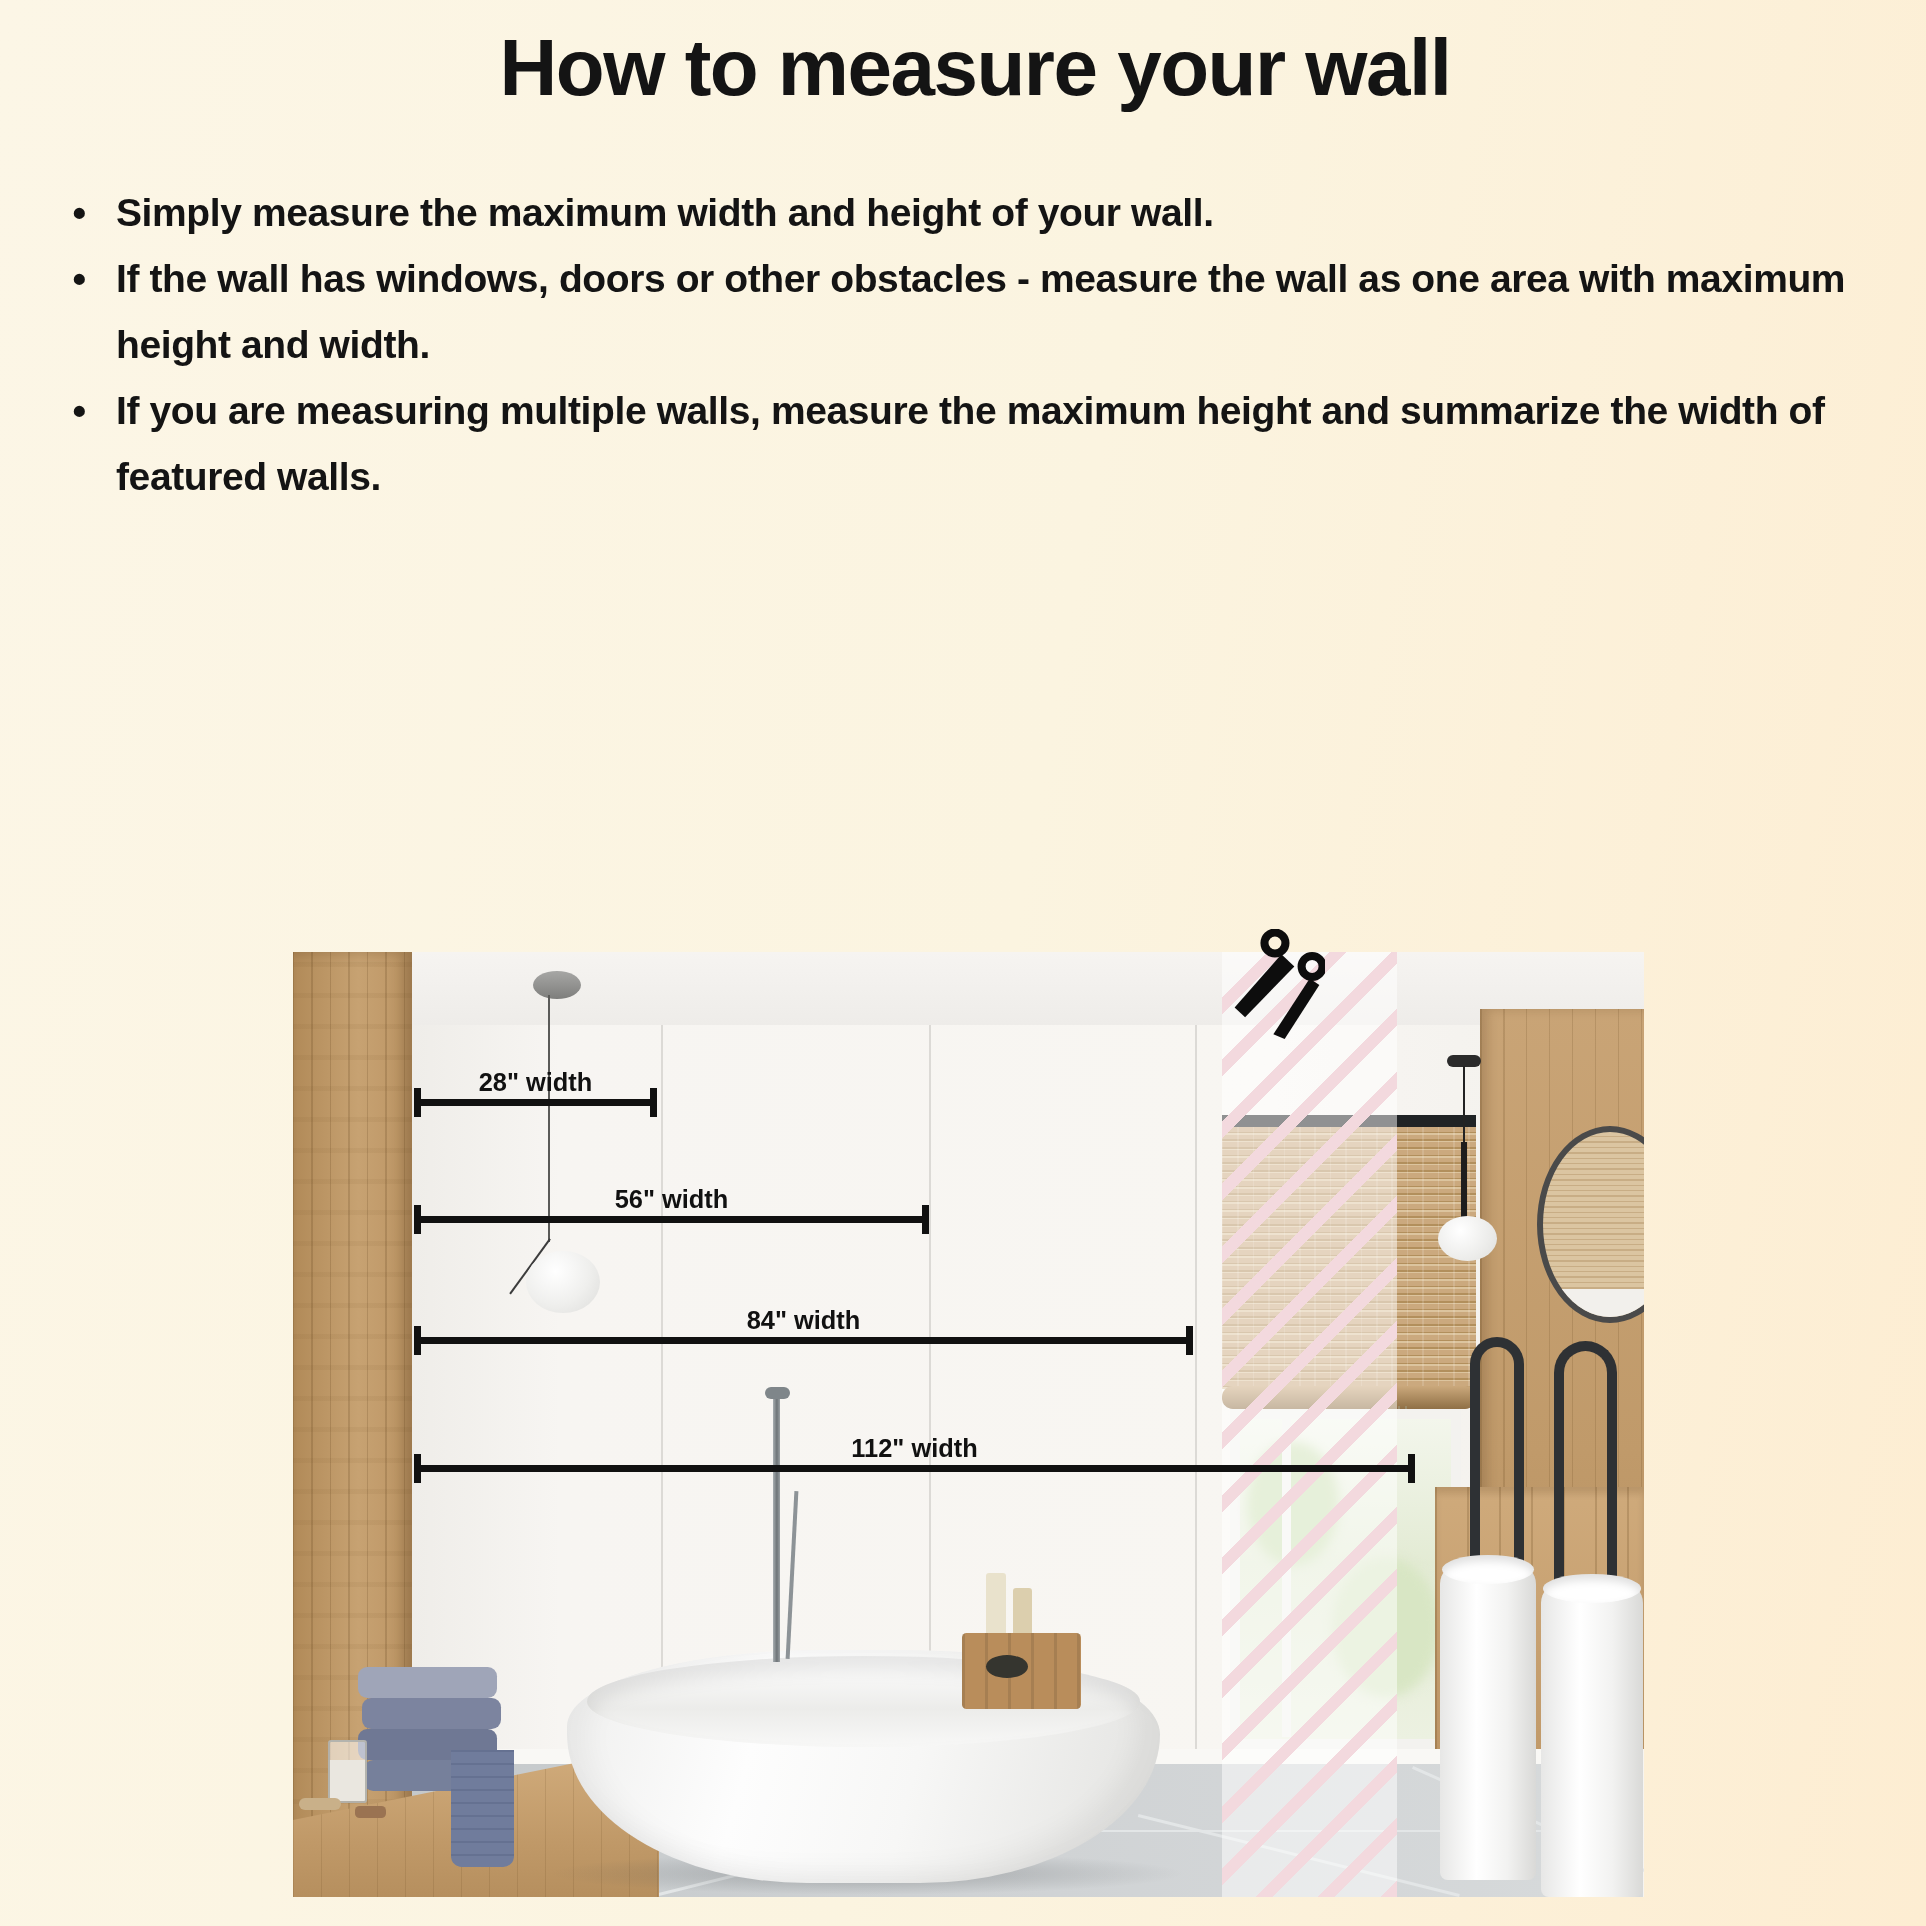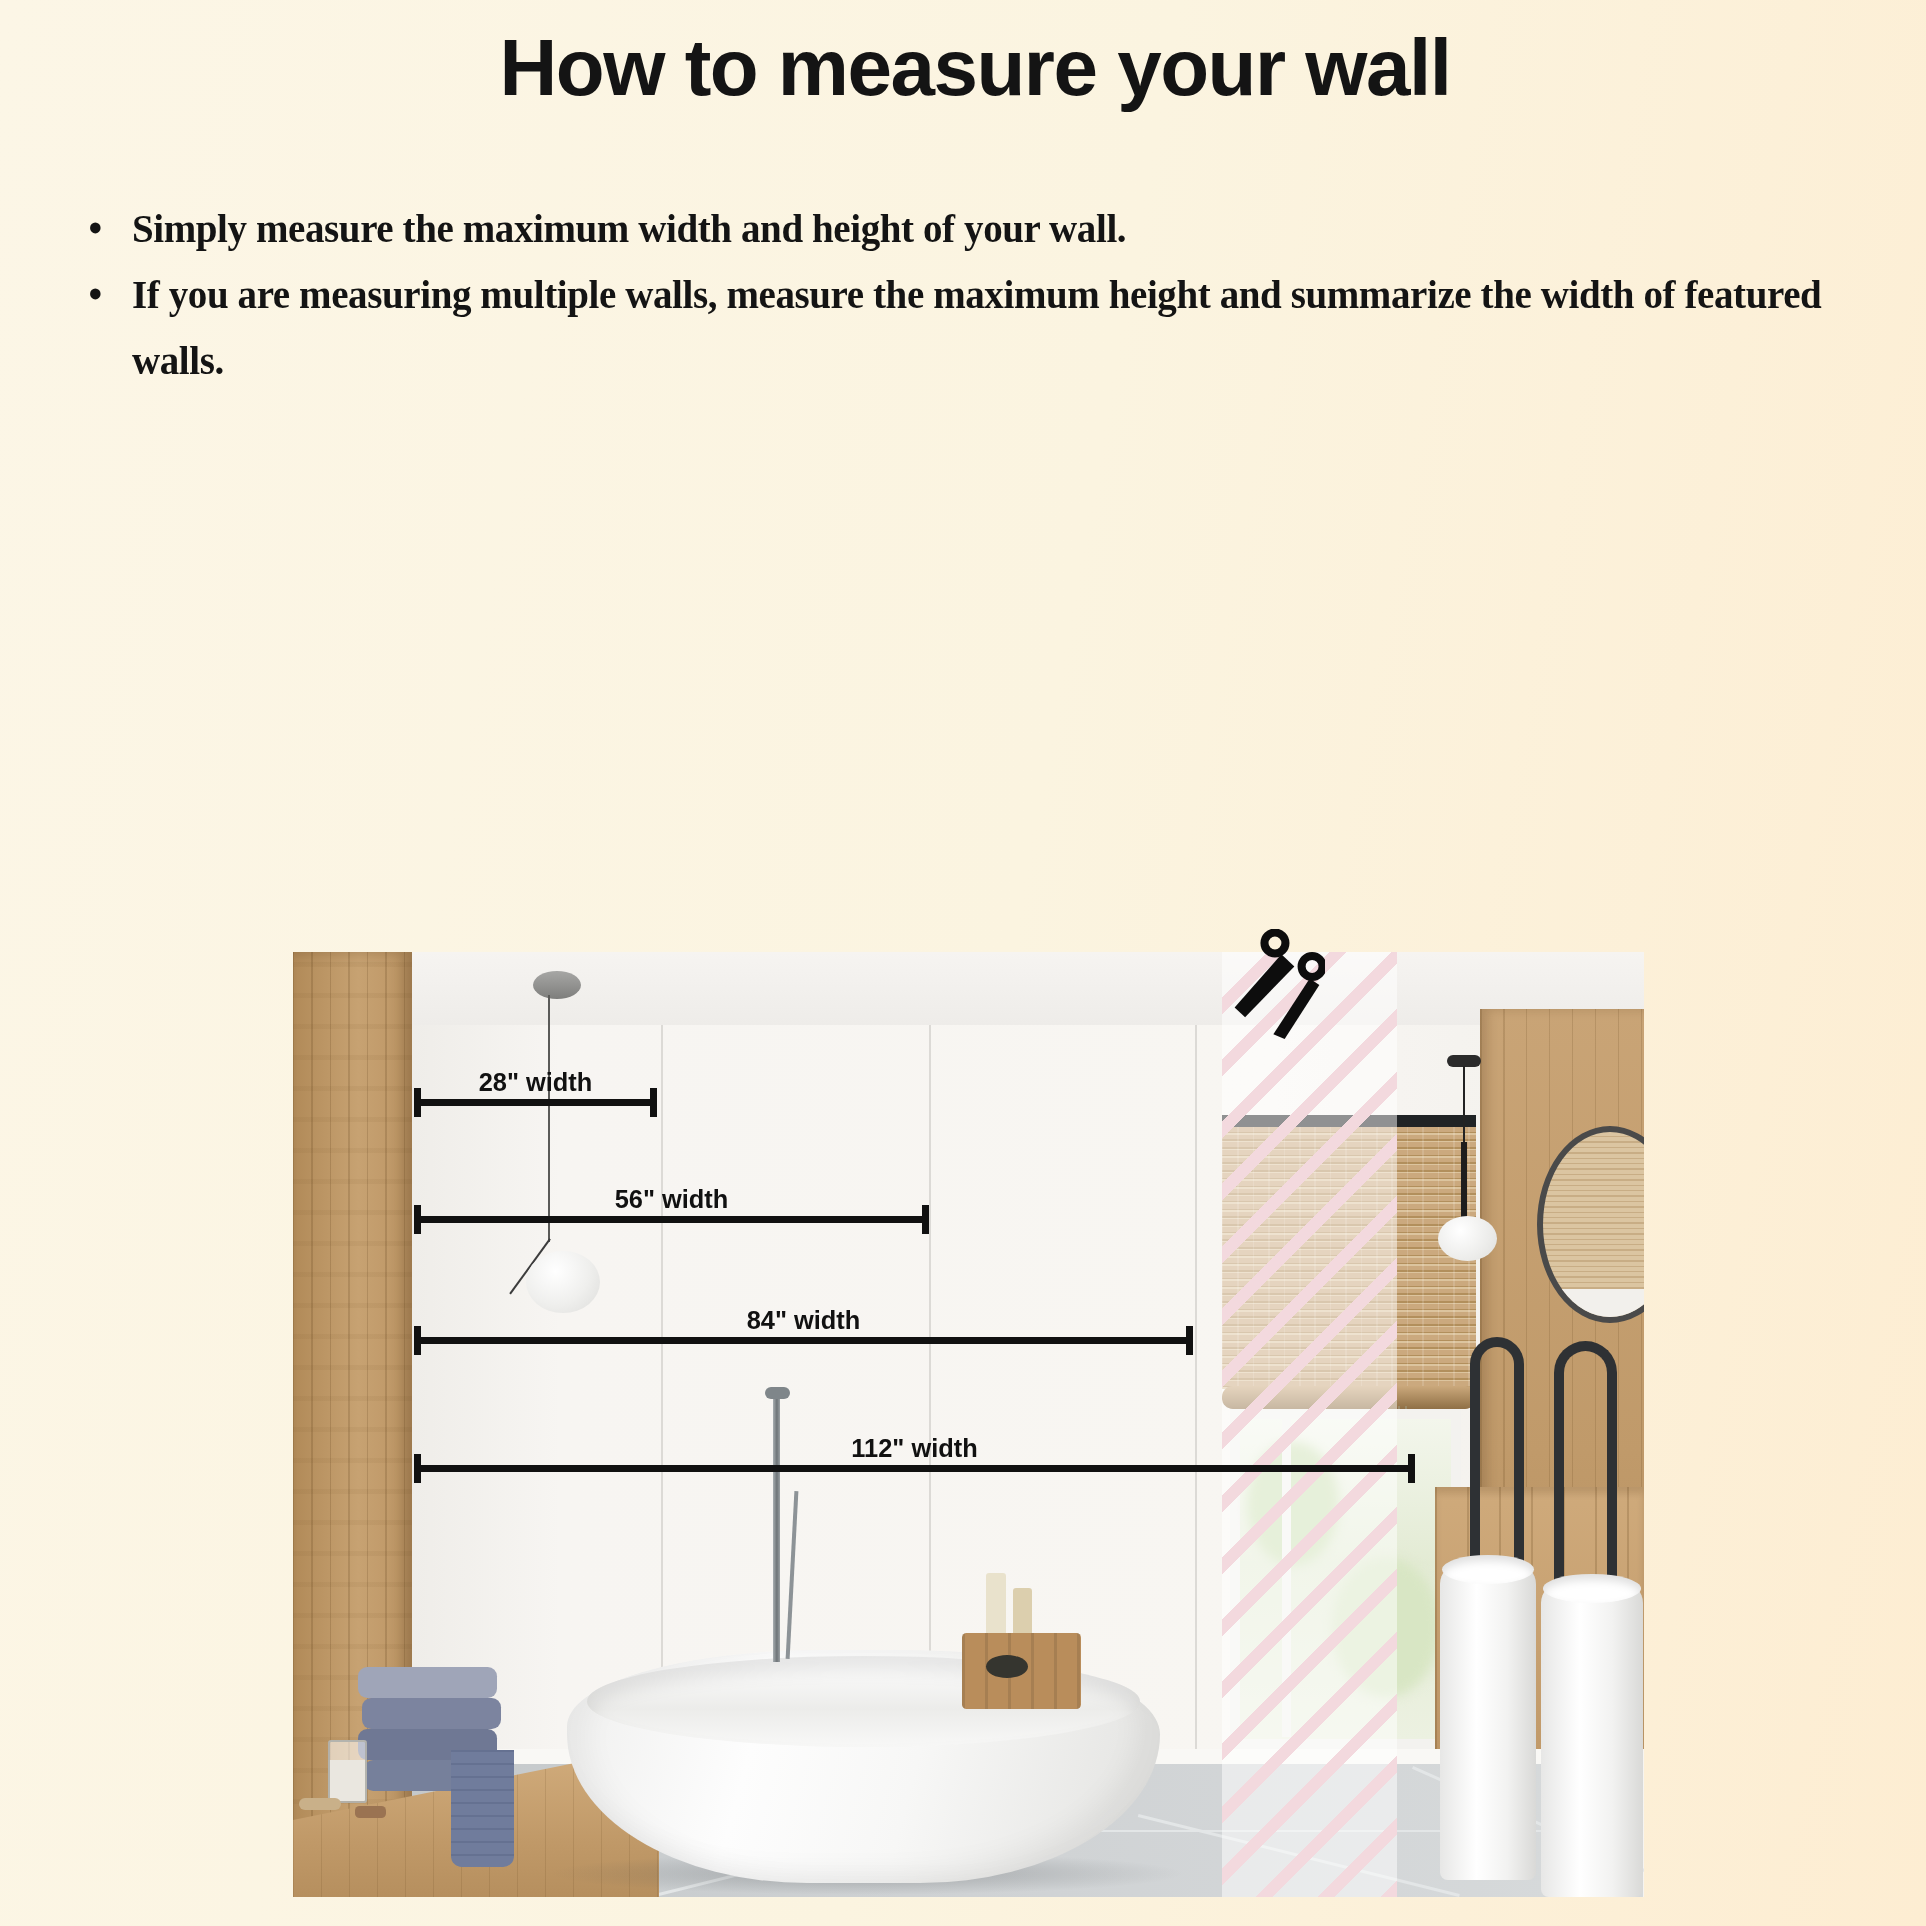--- a/index.html
+++ b/index.html
@@ -7,22 +7,22 @@
     position:relative;width:1926px;height:1926px;overflow:hidden;
     background:linear-gradient(100deg,#FCF6E6 0%,#FBF4E0 52%,#FDEDD2 100%);
     font-family:"Liberation Sans",sans-serif;color:#141414;
   }
   
   .title{
     position:absolute;top:21.6px;left:12px;width:1926px;text-align:center;
     font-size:80px;font-weight:800;letter-spacing:-1.5px;margin:0;
   }
   .bullets{
-    position:absolute;top:180px;left:68px;width:1795px;margin:16px;padding:0;list-style:none;
-    font-size:39px;font-weight:700;line-height:66px;letter-spacing:-0.4px;font-family:Liberation Serif, serif;
+    position:absolute;top:180px;left:68px;width:1795px;margin:0;padding:0;list-style:none;
+    font-size:39px;font-weight:700;line-height:66px;letter-spacing:-0.4px;
   }
   .bullets li{position:relative;padding-left:48px;margin:0;}
   .bullets li::before{content:"\2022";position:absolute;left:4.6px;top:0;font-size:39px;}
   .bullets li.justify{text-align:justify;}
   .note{
     position:absolute;top:783px;left:104px;width:1541px;margin:0;
     font-size:27px;font-weight:700;line-height:48px;letter-spacing:-0.2px;
   }
   
   .photo{position:absolute;left:293px;top:952px;width:1351px;height:945px;overflow:hidden;background:#F6F4F0;}
@@ -156,20 +156,21 @@
 </style>
 </head>
 <body>
 
 <div class="canvas">
 
   <h1 class="title">How to measure your wall</h1>
 
   <ul class="bullets">
     <li>Simply measure the maximum width and height of your wall.</li>
+    <li>If the wall has windows, doors or other obstacles - measure the wall as one area with maximum height and width.</li>
     <li>If you are measuring multiple walls, measure the maximum height and summarize the width of featured walls.</li>
   </ul>
 
 
   <div class="photo">
 
     <div class="abs ceiling"></div>
     <div class="abs wall"></div>
     <div class="abs seam" style="left:368px"></div>
     <div class="abs seam" style="left:636px"></div>

